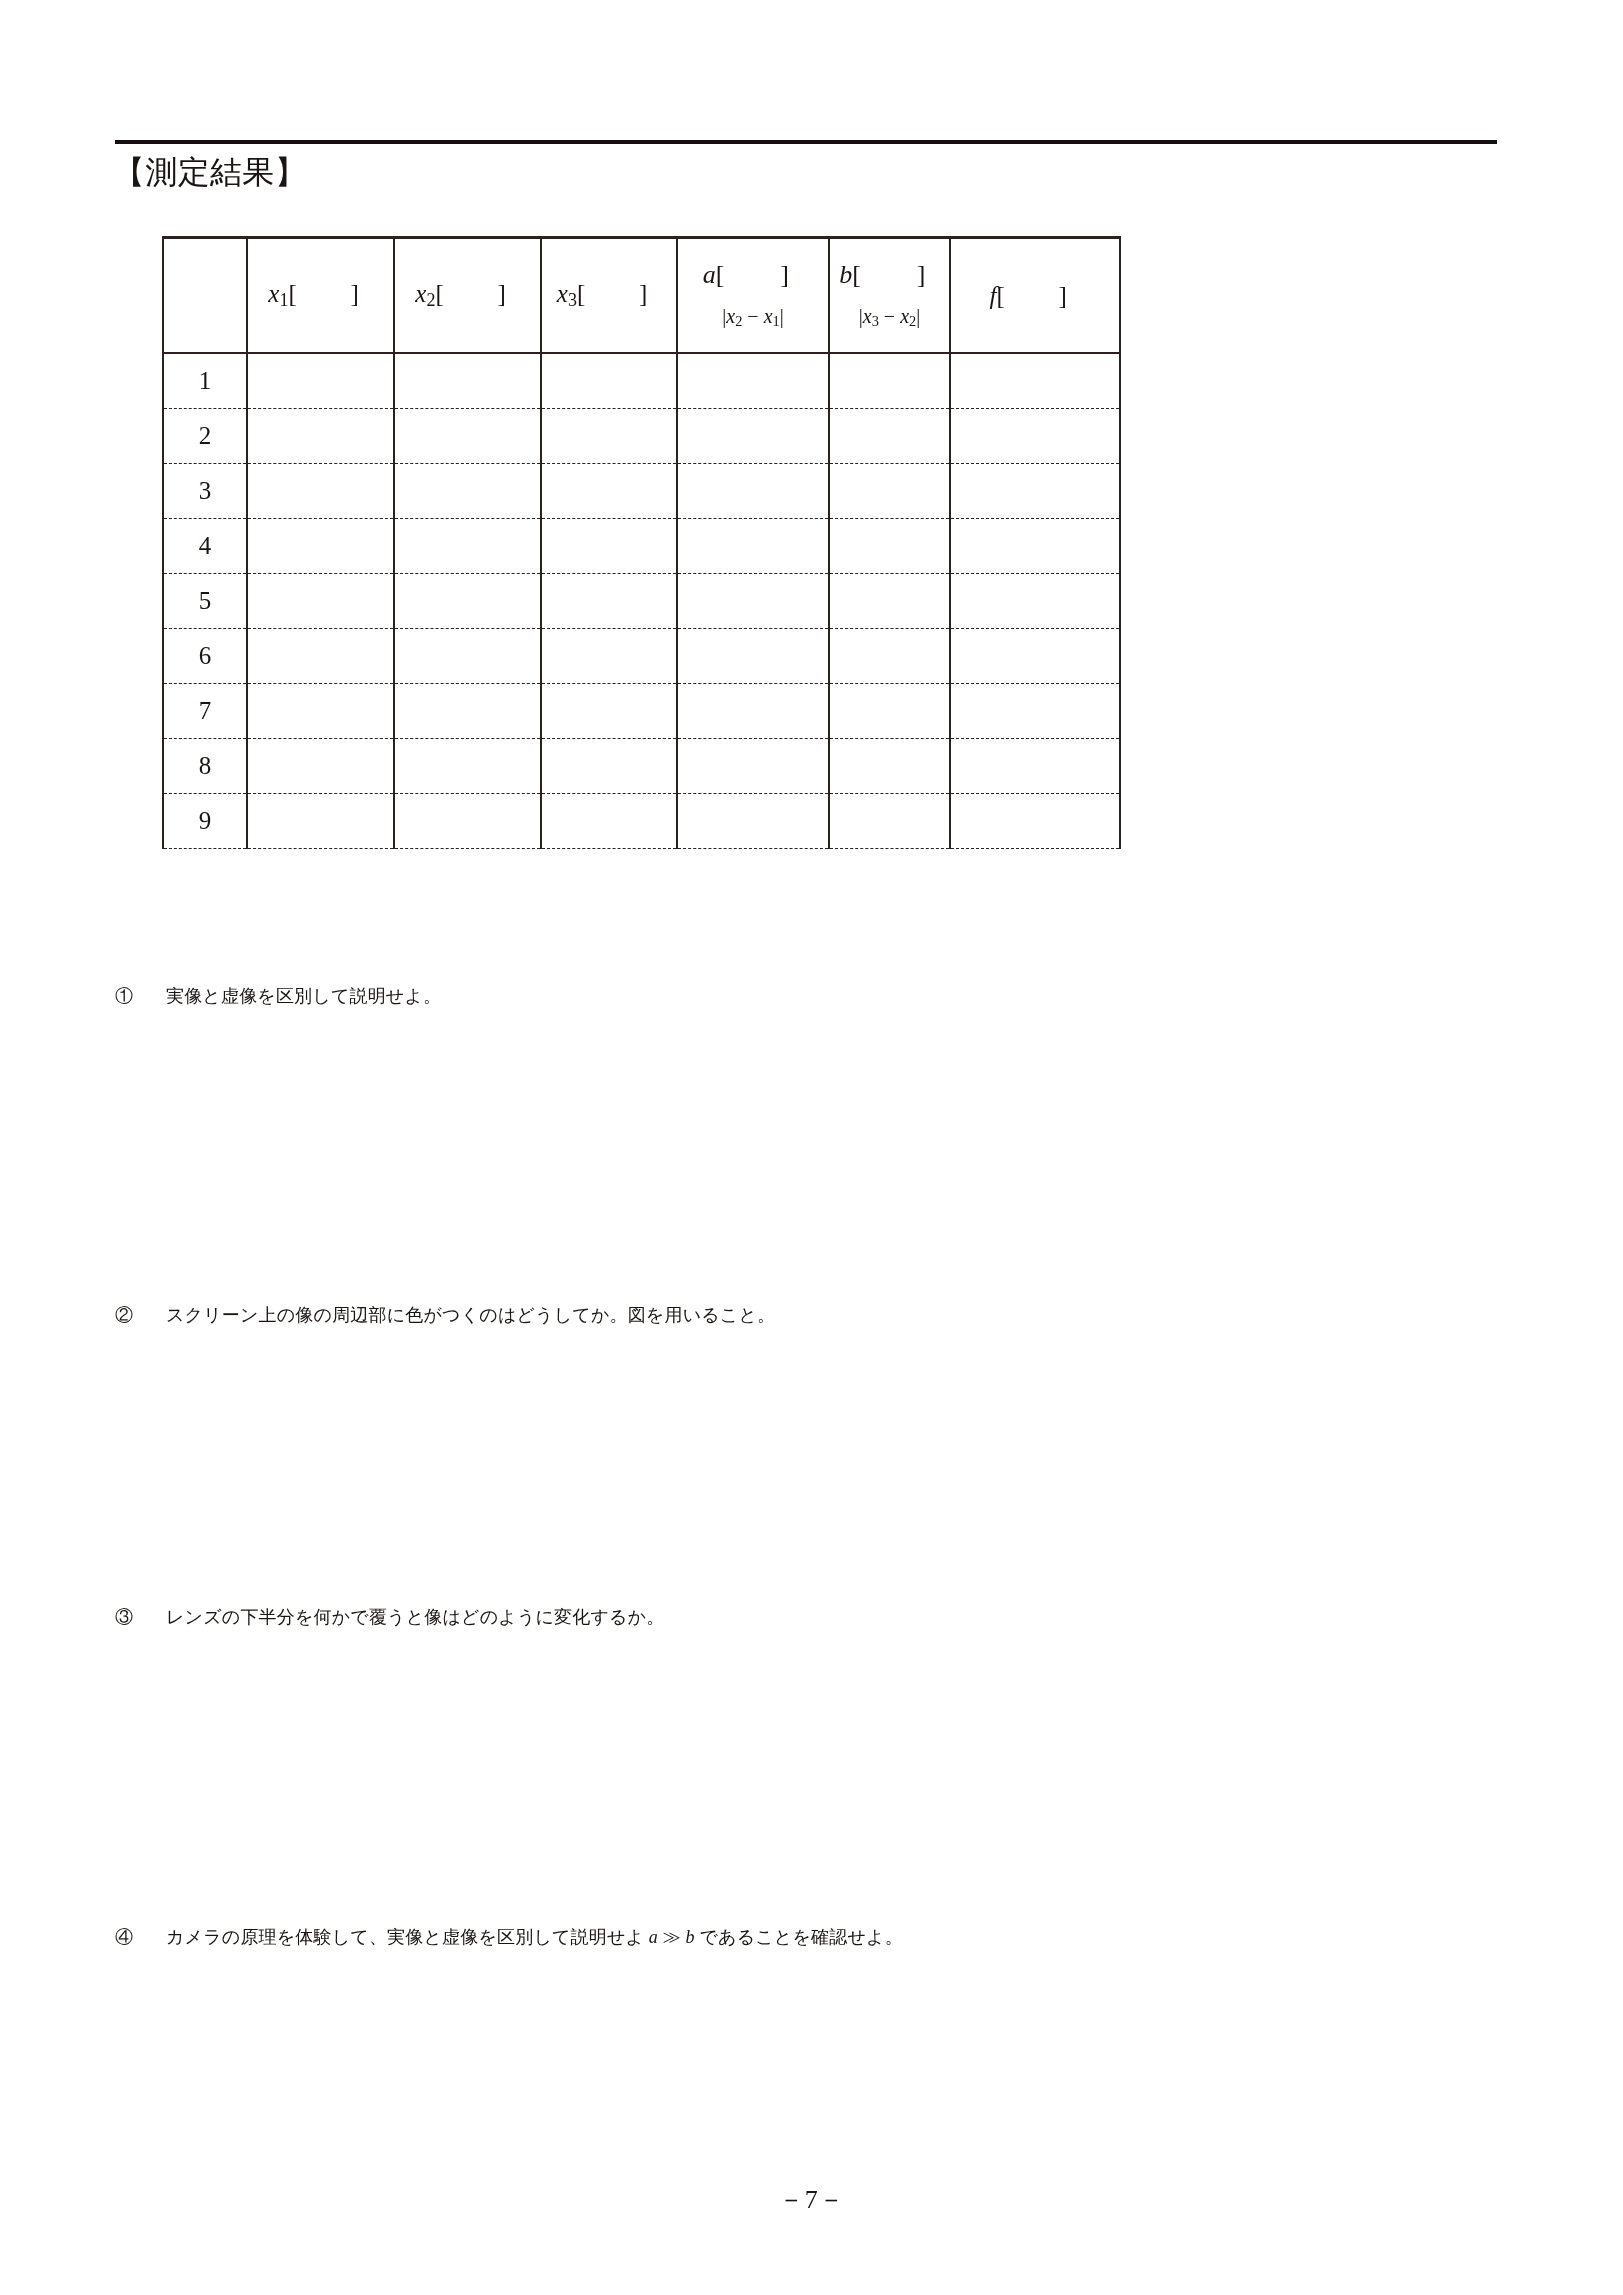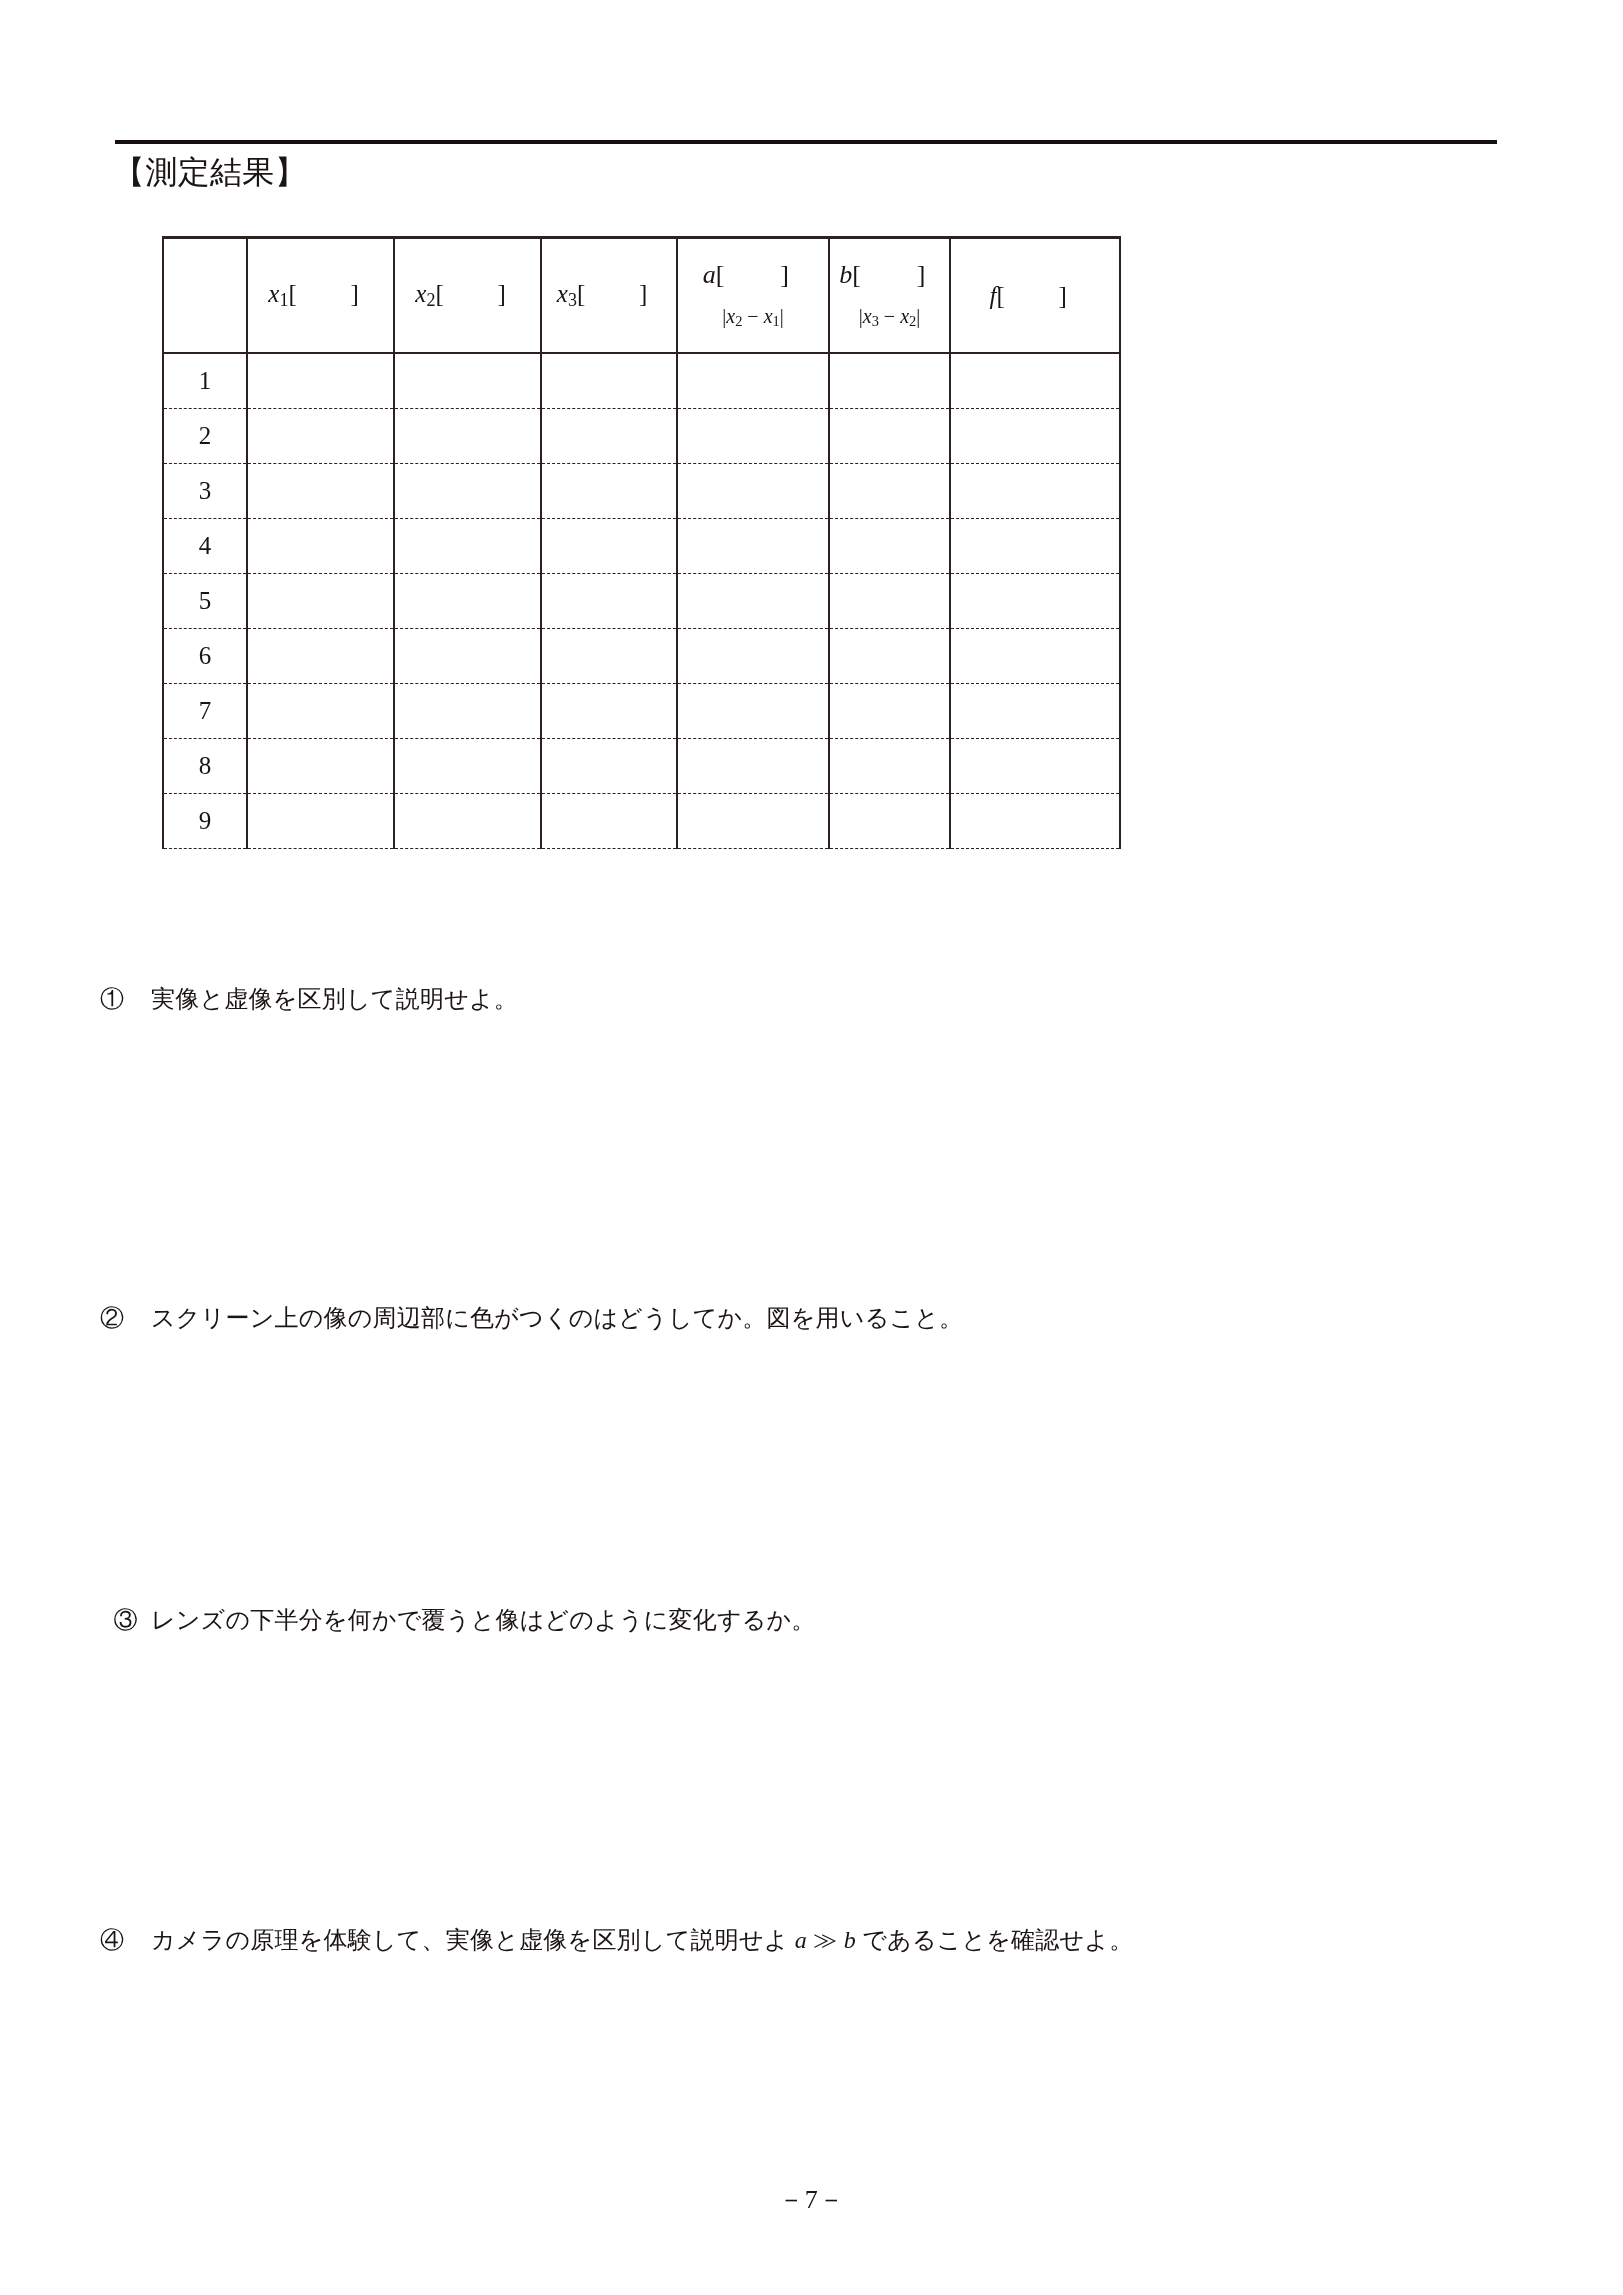--- a/index.html
+++ b/index.html
@@ -120,33 +120,33 @@
     justify-content: center;
     gap: 10.5px;
     line-height: 1.0;
   }
   .hdr-top { font-size: 26px; }
   .hdr-bot { font-size: 20px; white-space: nowrap; margin-top: 8px; }
 
   
   .question {
     position: absolute;
-    left: 100px;
-    font-size: 24px;
+    left: 115px;
+    font-size: 18px;
     line-height: 1.0;
     white-space: nowrap;
     letter-spacing: 0.01em;
   }
   .q-num {
     display: inline-block;
     width: 51px;
   }
   .q1 { top: 987px; }
   .q2 { top: 1306px; font-family: Liberation Serif, serif; }
-  .q3 { top: 1608px; text-align: center; }
+  .q3 { top: 1608px; }
   .q4 { top: 1928px; }
 
   
   .page-footer {
     position: absolute;
     left: 0;
     top: 2182px;
     width: 1623px;
     text-align: center;
     font-size: 26px;

